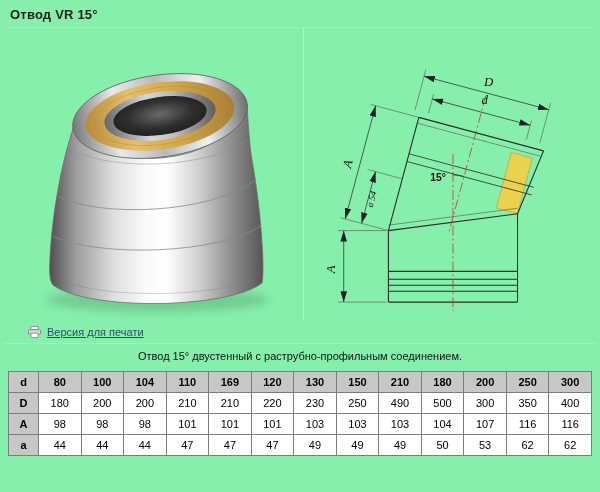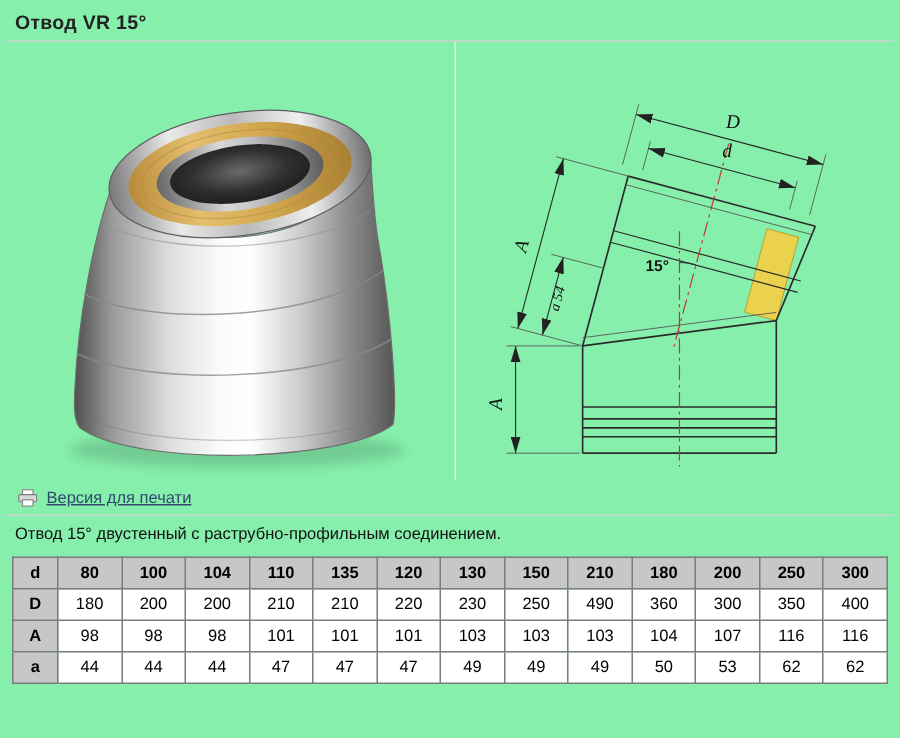--- a/index.html
+++ b/index.html
@@ -9,24 +9,24 @@
 
   .header { padding:7px 10px 5px 10px; }
   .header h1 { font-size:13px; font-weight:bold; color:#222; letter-spacing:0.2px; }
   .rule { border-top:1px solid #d2d2d2; margin:0 4px; }
 
   .figures { display:flex; height:292px; }
   .photo-panel { width:303px; height:292px; }
   .drawing-panel { width:291px; height:292px; border-left:1px solid #e9e9e9; }
   .photo-panel svg, .drawing-panel svg { display:block; width:100%; height:100%; }
 
-  .print-row { display:flex; align-items:center; gap:6px; padding:6px 12px 5px 12px; }
+  .print-row { display:flex; align-items:center; gap:6px; padding:6px 12px 5px 12px;margin-left:16px; }
   .print-row a { font-size:11px; color:#2f4a6e; text-decoration:underline; cursor:pointer; }
 
-  .descriptions { padding:5px 10px 0 10px; }
+  .descriptions { padding:5px 10px 0 10px;text-align:center; }
   .descriptions p { font-size:11px; line-height:15px; color:#111; }
 
   table.dims { border-collapse:collapse; table-layout:fixed; width:584px; margin:7px 8px 0 8px; border:1px solid #6e6e6e; }
   table.dims th, table.dims td { border:1px solid #7c7c7c; text-align:center; font-size:11px; padding:4px 1px; }
   table.dims th { background:#c7c7c7; font-weight:bold; color:#000; }
   table.dims td { background:#fff; font-weight:normal; color:#000; }
   table.dims tr > *:first-child { width:30px; }
 
   
   .dimlbl { font-family:"Liberation Serif", serif; font-style:italic; font-size:13px; fill:#111; }
@@ -189,42 +189,42 @@
   </div>
 
   <table class="dims">
     <tbody id="dims-body">
         <tr>
           <th>d</th>
           <th>80</th>
           <th>100</th>
           <th>104</th>
           <th>110</th>
-          <th>135</th>
+          <th>169</th>
           <th>120</th>
           <th>130</th>
           <th>150</th>
           <th>210</th>
           <th>180</th>
           <th>200</th>
           <th>250</th>
           <th>300</th>
         </tr>
         <tr>
           <th>D</th>
           <td>180</td>
           <td>200</td>
           <td>200</td>
           <td>210</td>
           <td>210</td>
           <td>220</td>
           <td>230</td>
           <td>250</td>
           <td>490</td>
-          <td>360</td>
+          <td>500</td>
           <td>300</td>
           <td>350</td>
           <td>400</td>
         </tr>
         <tr>
           <th>A</th>
           <td>98</td>
           <td>98</td>
           <td>98</td>
           <td>101</td>

